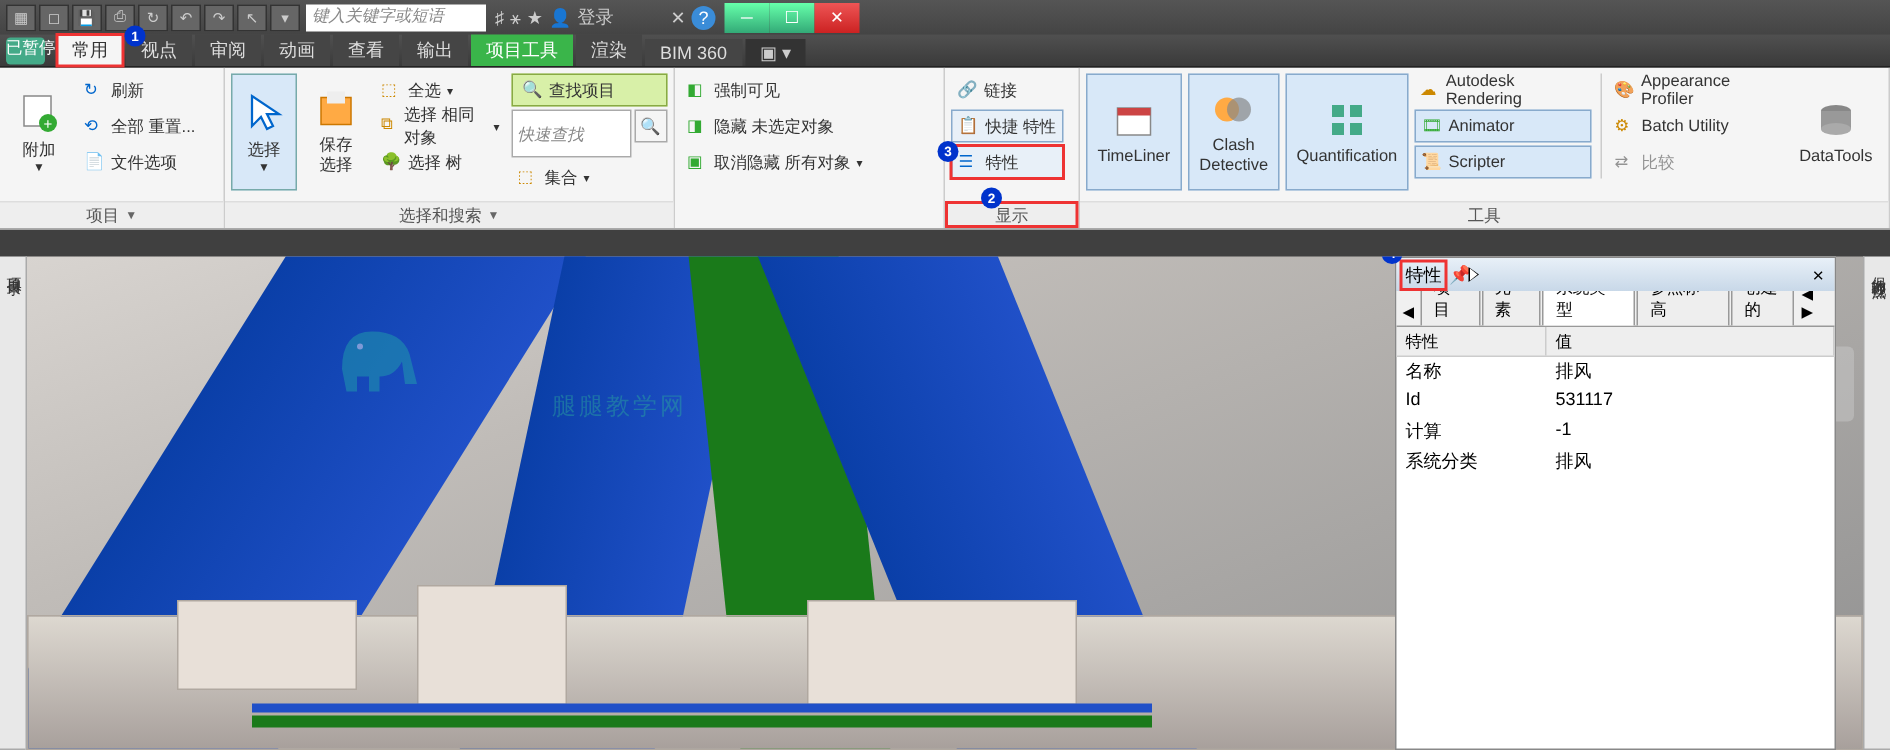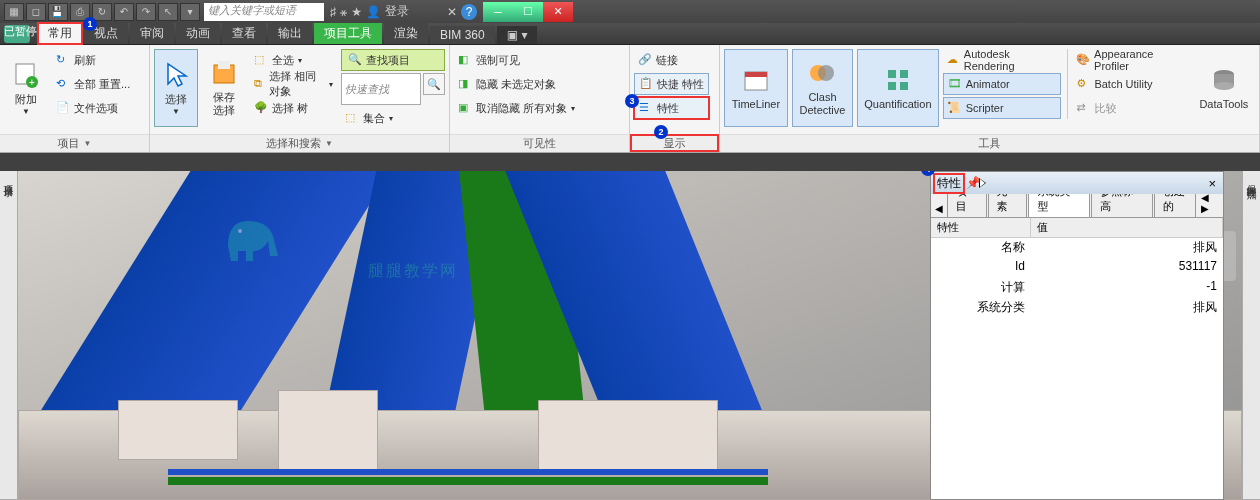--- a/index.html
+++ b/index.html
@@ -64,21 +64,21 @@
   .prop-title-text { outline: 2px solid #e33; padding: 0 2px; }
   .prop-close { margin-left: auto; font-size: 13px; cursor: pointer; padding: 0 3px; }
   .prop-pin { font-size: 12px; padding: 0 3px; }
   .prop-tabs { height: 24px; display: flex; align-items: flex-end; border-bottom: 1px solid #999; font-size: 11px; background: #f0f0f0; }
   .prop-tab { padding: 3px 8px; border: 1px solid #999; border-bottom: none; margin-right: 1px; background: #eee; }
   .prop-tab.active { background: #fff; }
   .prop-nav { padding: 3px 4px; font-size: 10px; }
   .prop-grid { flex: 1; overflow: auto; }
   .prop-hdr { display: flex; height: 20px; background: #eee; font-size: 11px; border-bottom: 1px solid #ccc; }
   .prop-hdr > div { padding: 2px 6px; border-right: 1px solid #ccc; }
-  .prop-row { display: flex; height: 20px; font-size: 12px; text-align: right; }
+  .prop-row { display: flex; height: 20px; font-size: 12px; }
   .prop-row > div { padding: 1px 6px; }
   .col1 { width: 100px; }
   .col2 { flex: 1; }
   
   .cursor-arrow { position: absolute; width: 0; height: 0; border-left: 7px solid #000; border-top: 5px solid transparent; border-bottom: 5px solid transparent; z-index: 20; }
   .cursor-arrow::after { content: ""; position: absolute; left: -6px; top: -4px; border-left: 5px solid #fff; border-top: 4px solid transparent; border-bottom: 4px solid transparent; }
   
   .expand-arrow { font-size: 8px; color: #666; }
 </style>
 </head>
@@ -230,23 +230,20 @@
             <span class="sic" style="color:#3a3">◨</span>
             <span>隐藏 未选定对象</span>
           </div>
         <div class="small-btn">
             <span class="sic" style="color:#3a3">▣</span>
             <span>取消隐藏 所有对象</span> 
             <span style="font-size:8px">▾</span>
           </div>
       </div>
     </div>
-    <div class="panel-label">
-        <span>可见性</span>
-      </div>
   </div>
 
   <div class="panel" style="width:90px">
     <div class="panel-body">
       <div class="small-col">
         <div class="small-btn">
             <span class="sic" style="color:#06c">🔗</span>
             <span>链接</span>
           </div>
         <div class="small-btn" style="border:1px solid #8ac;background:#e8f0f8">

